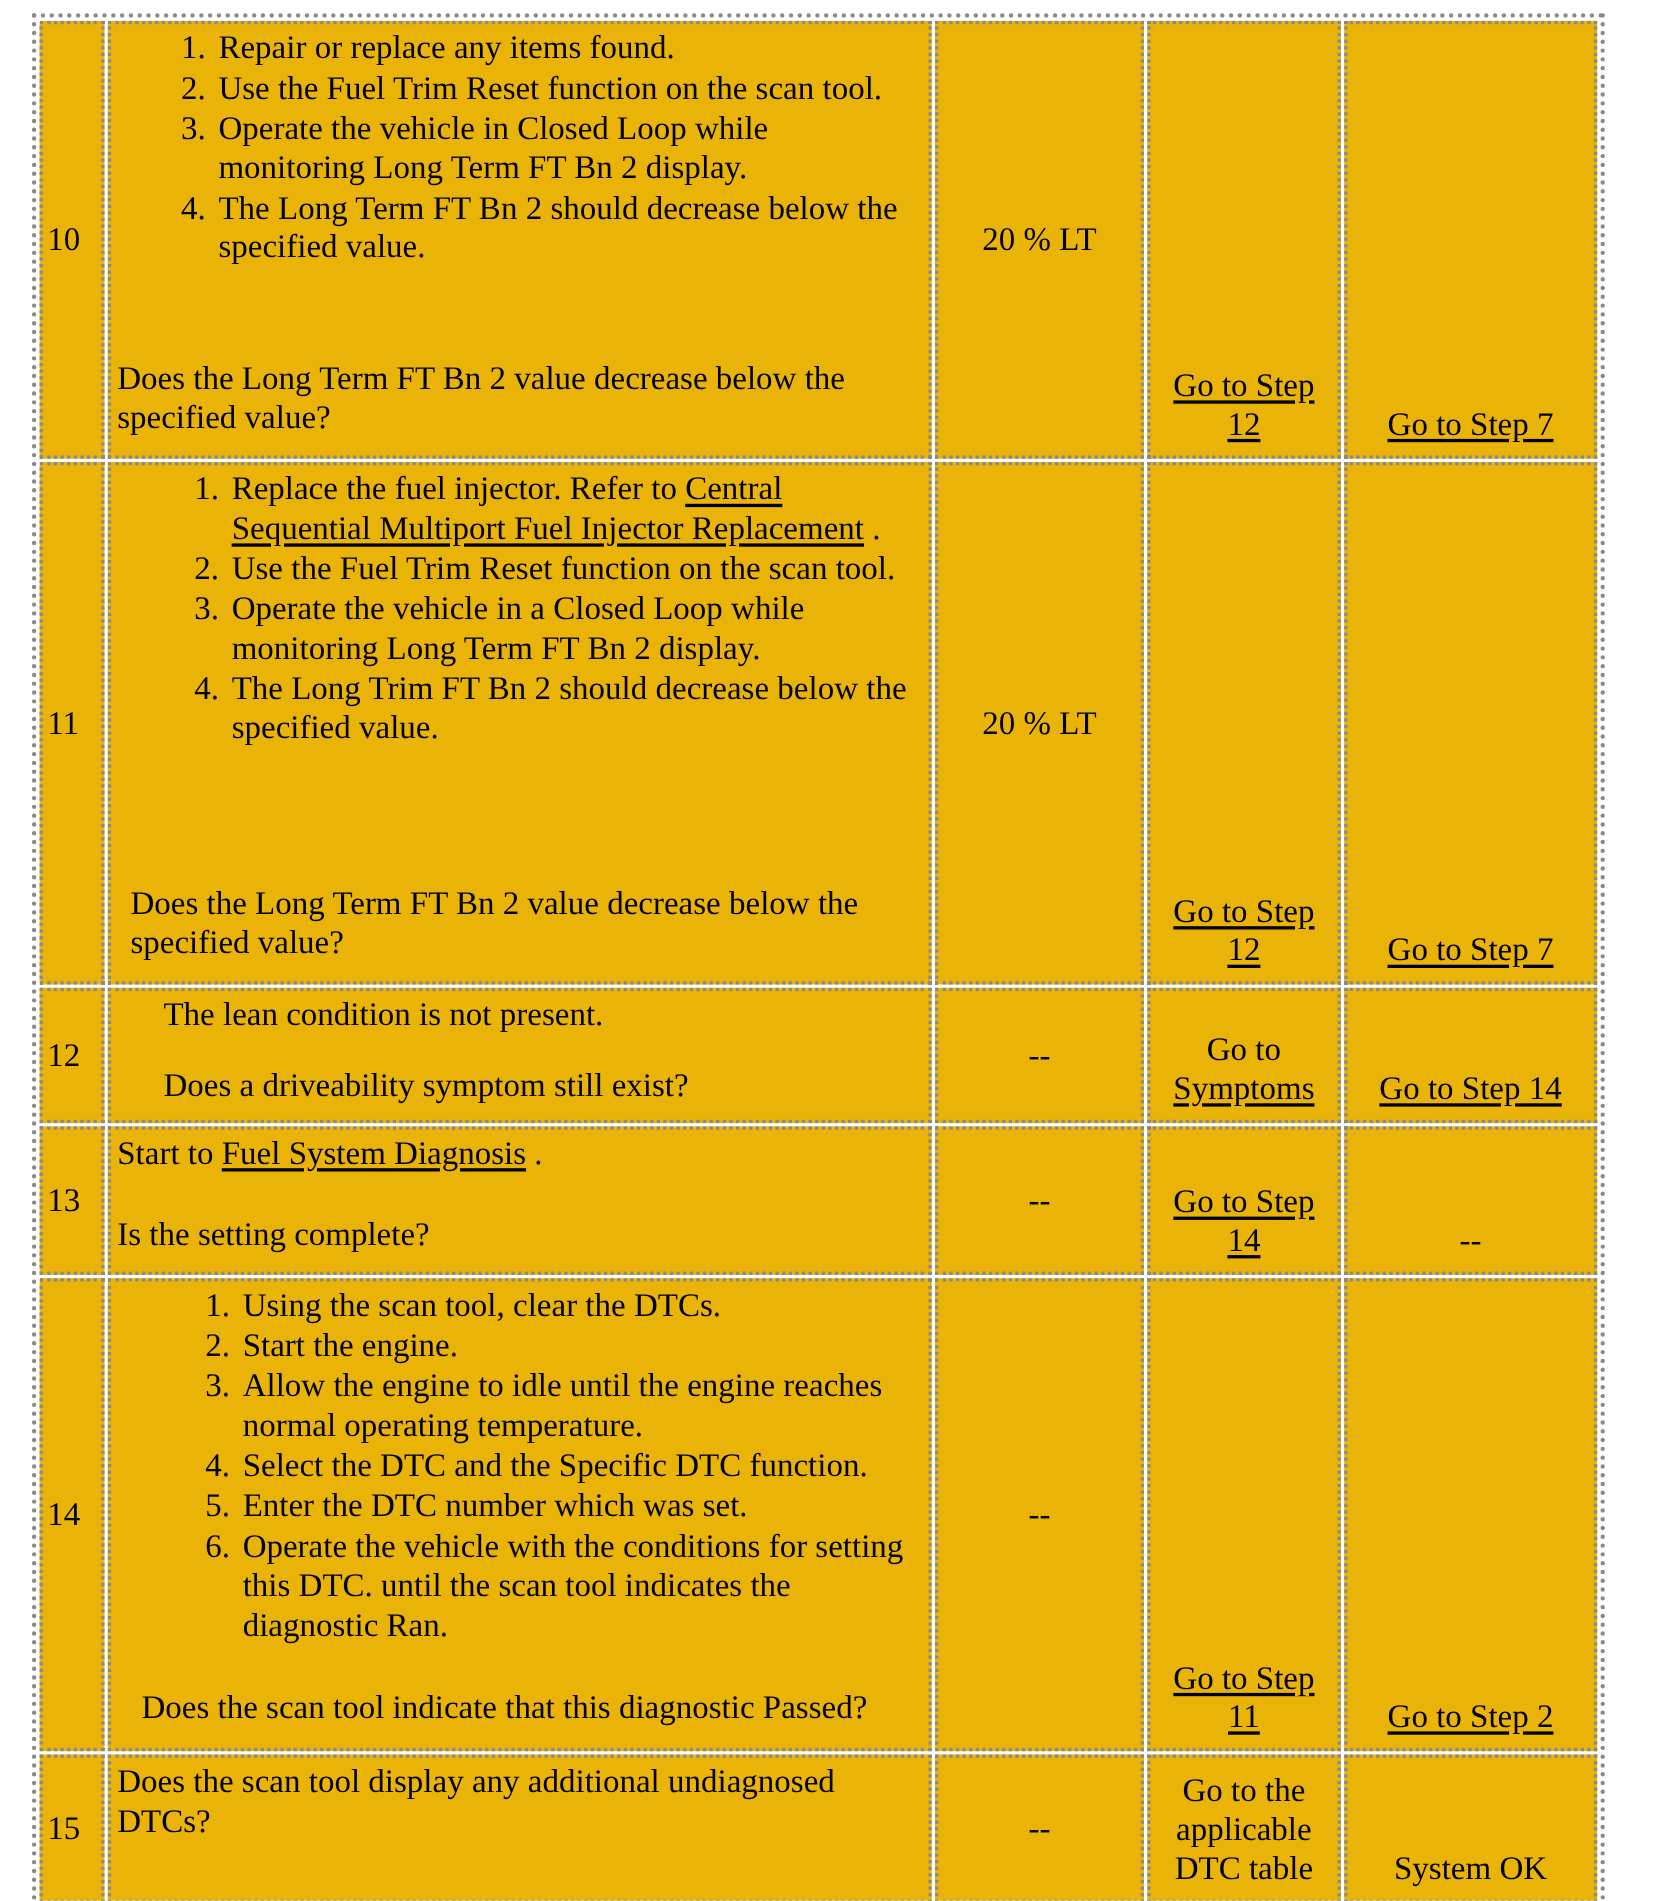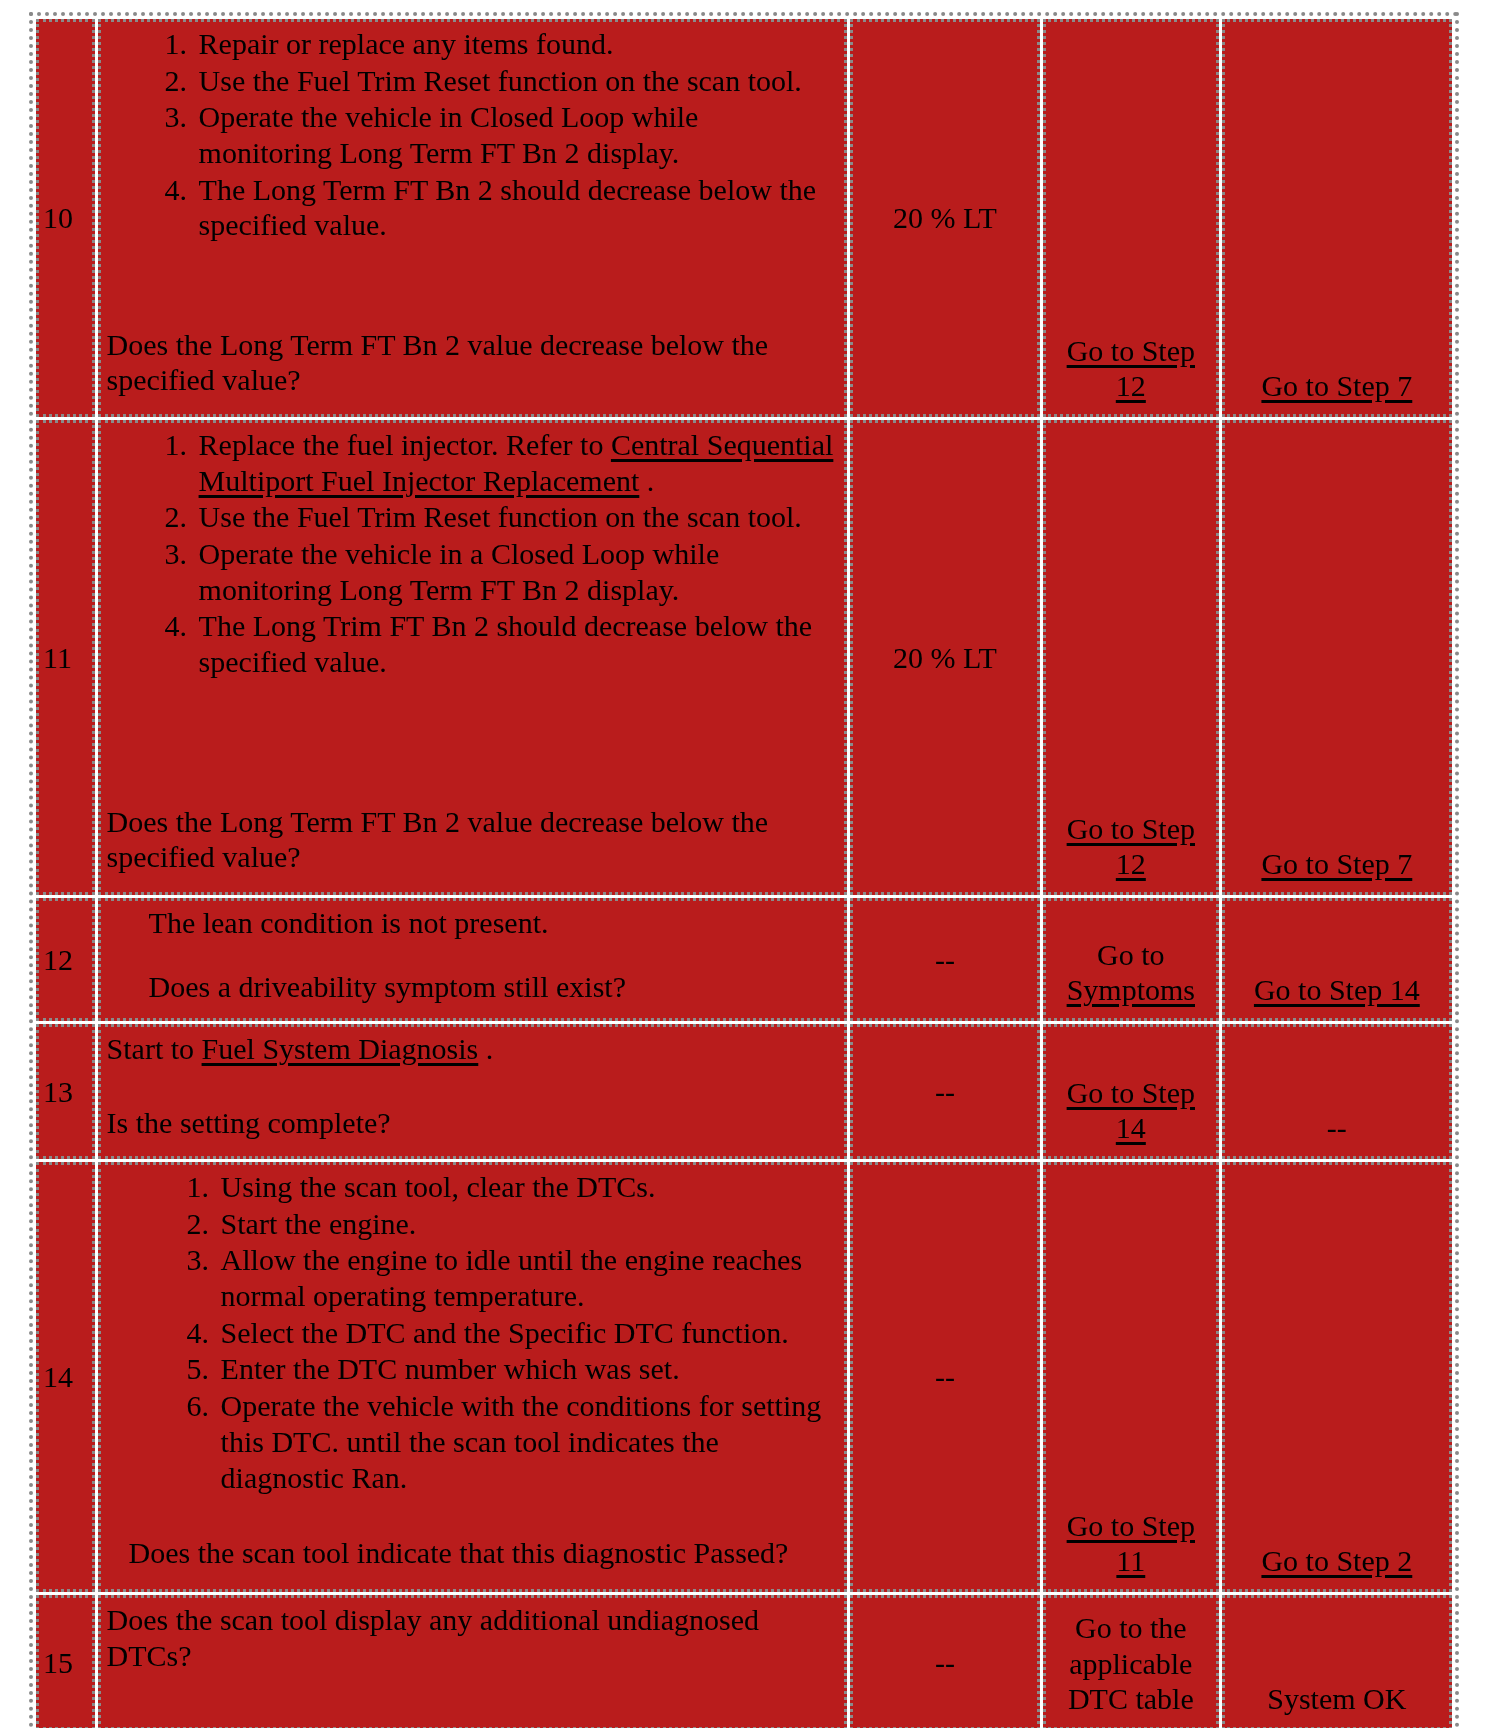--- a/index.html
+++ b/index.html
@@ -26,21 +26,21 @@
     background: #ffffff;
     border: 4px dotted #8a8a8a;
   }
   col.c-step  { width: 58px; }
   col.c-action{ width: 742px; }
   col.c-value { width: 188px; }
   col.c-yes   { width: 174px; }
   col.c-no    { width: 228px; }
   td {
     border: 3px dotted #8a8a8a;
-    background: #b91c1c;
+    background: #eab308;
     padding: 2px 4px;
     overflow: hidden;
   }
   td.step {
     text-align: left;
     vertical-align: middle;
   }
   td.action {
     vertical-align: top;
     padding: 4px 8px 8px 6px;
@@ -55,21 +55,21 @@
     padding-bottom: 10px;
   }
   .action-wrap {
     display: flex;
     flex-direction: column;
     justify-content: space-between;
     height: 100%;
   }
   .action-wrap.top { justify-content: flex-start; }
   .r10 .action-wrap { min-height: 372px; }
-  .r11 .action-wrap { min-height: 448px; }
+  .r11 .action-wrap { min-height: 448px; margin-left: 12px; }
   .r12 .action-wrap { min-height: 100px; margin-left: 42px; }
   .r13 .action-wrap { min-height: 110px; }
   .r14 .action-wrap { min-height: 402px; margin-left: 22px; }
   .r15 .action-wrap { min-height: 112px; }
   tr.r10 { height: 398px; }
   tr.r11 { height: 475px; }
   tr.r12 { height: 123px; }
   tr.r13 { height: 135px; }
   tr.r14 { height: 430px; }
   tr.r15 { height: 135px; }

